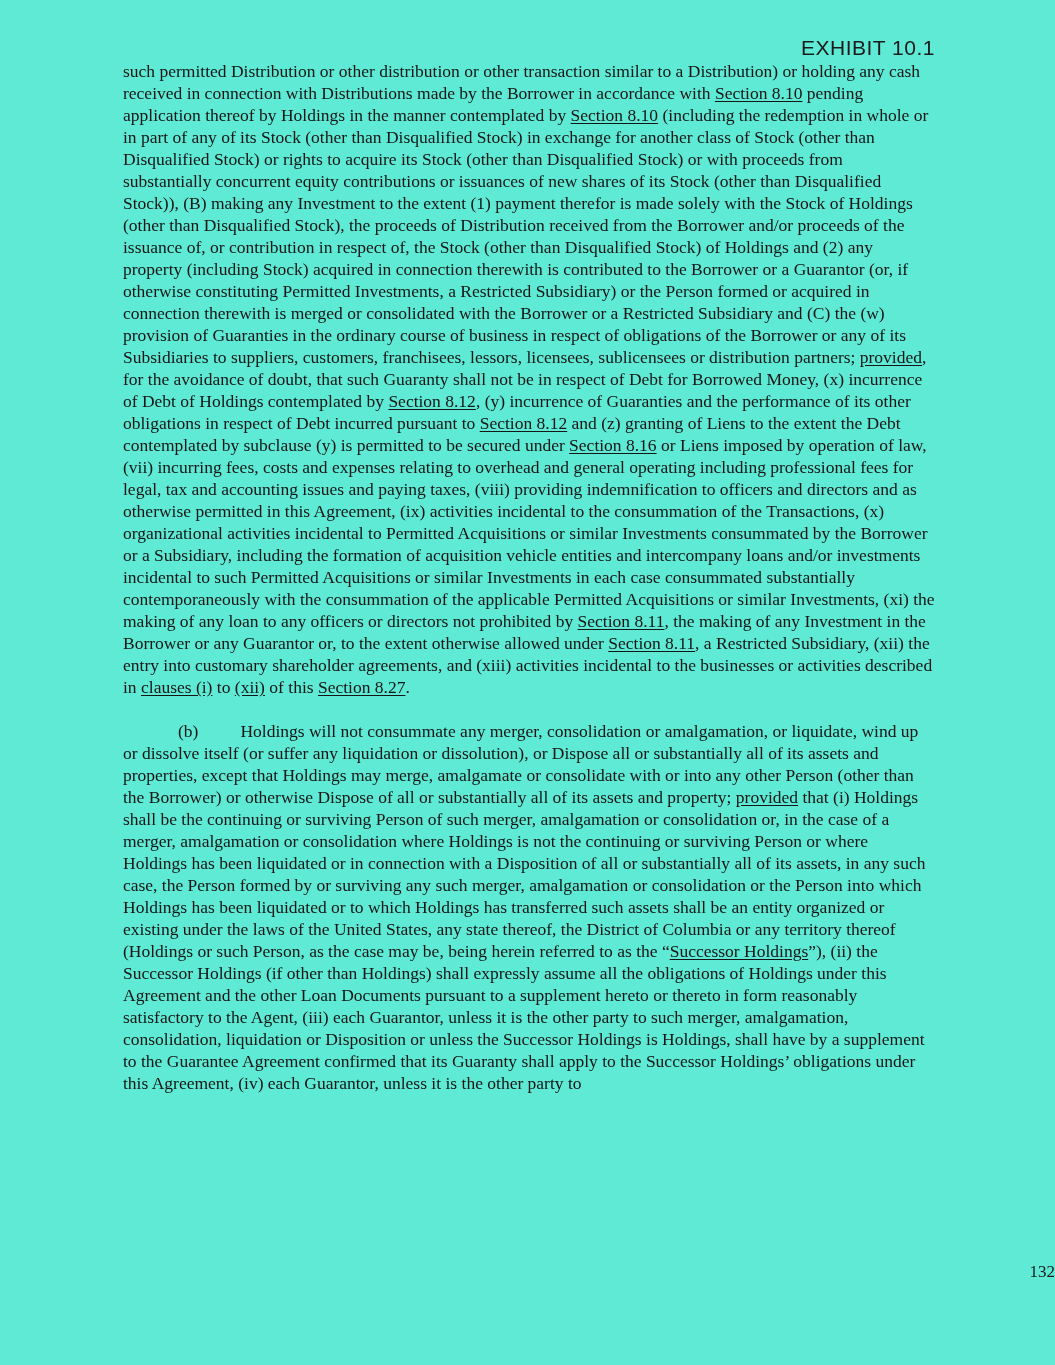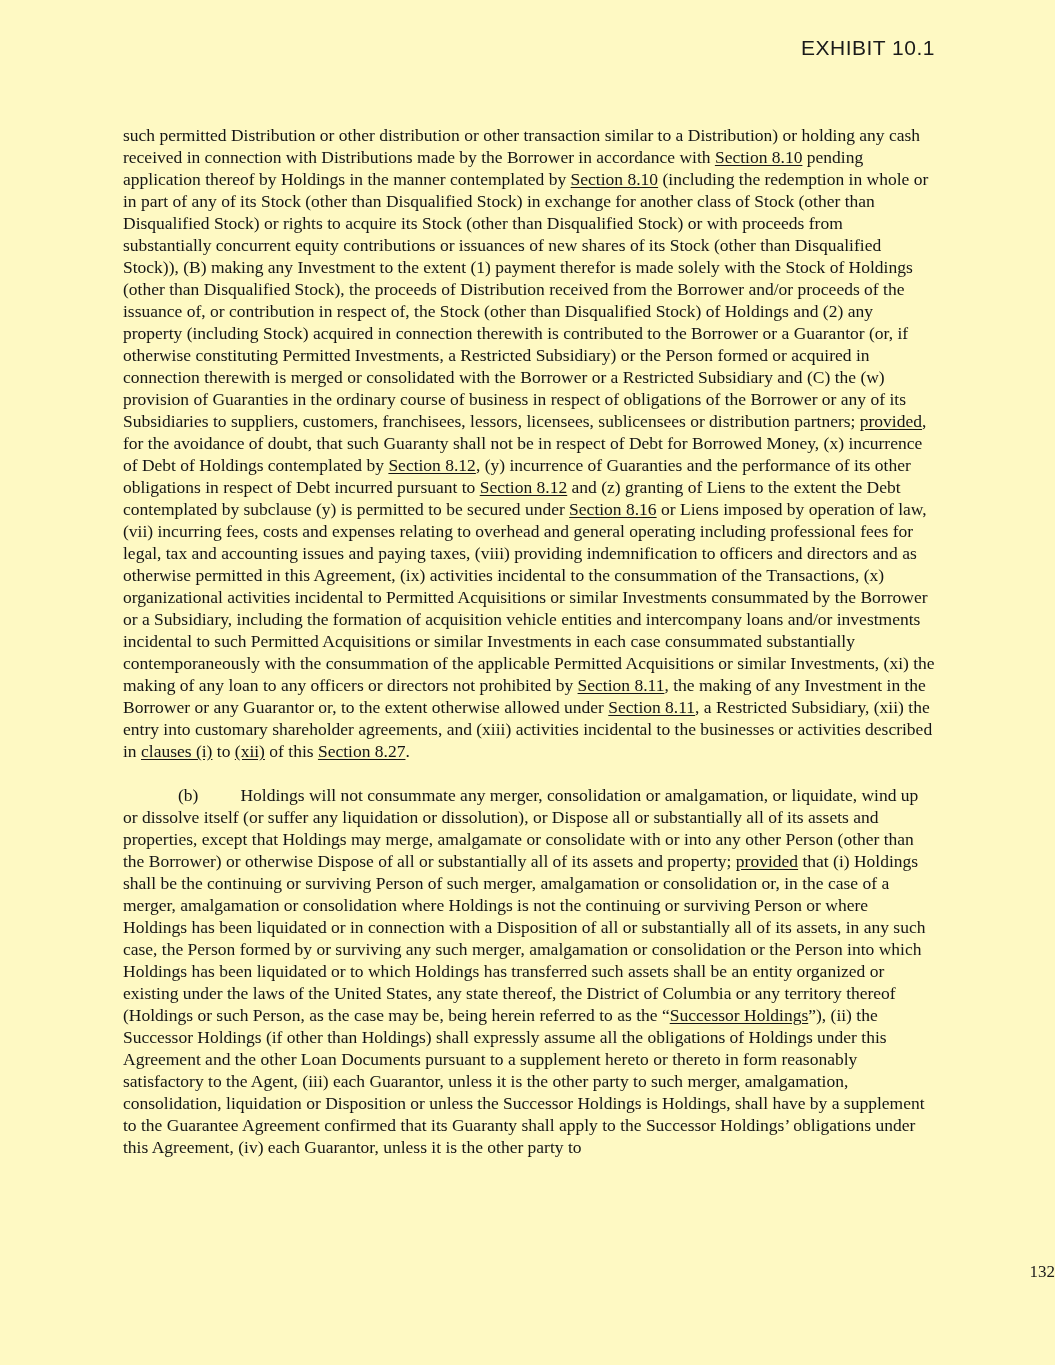--- a/index.html
+++ b/index.html
@@ -1,35 +1,34 @@
 <!DOCTYPE html>
 <html><head>
 <meta charset="utf-8">
 <style>
   * { box-sizing: border-box; }
   html, body { margin: 0; padding: 0; background: #ffffff; }
   .page {
     position: relative;
     width: 1055px;
     height: 1365px;
-    background: #fef9c3;
+    background: #5eead4;
     color: #151515;
     font-family: "Liberation Serif", serif;
     padding: 36px 120px 0 123px;
     overflow: hidden;
   }
   .header {
     text-align: right;
     font-family: "Liberation Sans", sans-serif;
     font-size: 21px;
     letter-spacing: 0.5px;
     color: #1a1a1a;
   }
   .content {
-    margin-top: 64px;
     font-size: 17.5px;
     line-height: 22px;
     text-align: left;
   }
   p.para { margin: 0; padding: 0; }
   p.para + p.para { margin-top: 22px; }
   p.para.indented { text-indent: 55px; }
   .tab { display: inline-block; width: 42px; }
   .u { text-decoration: underline; text-underline-offset: 2px; }
   .footer {

